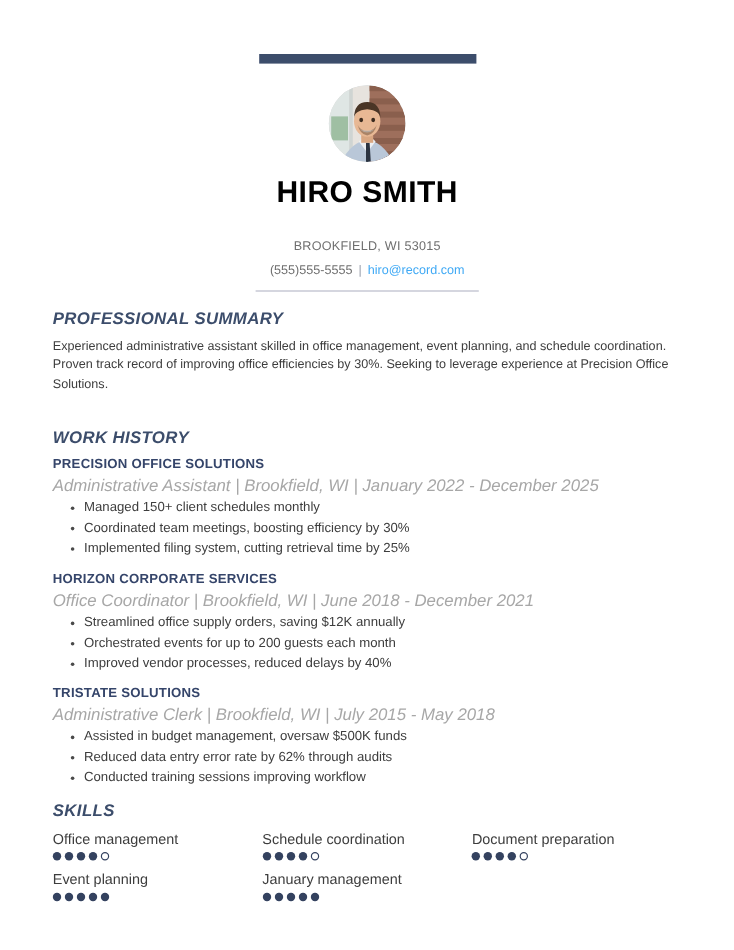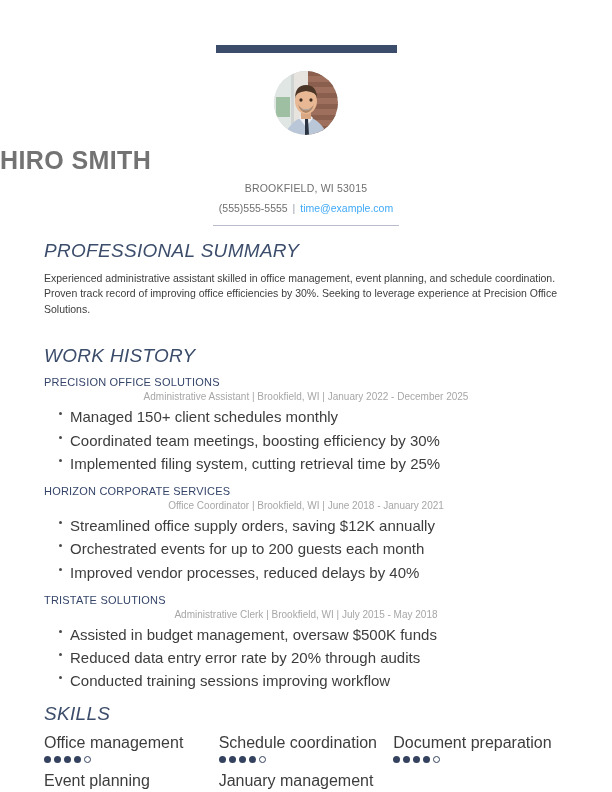--- a/index.html
+++ b/index.html
@@ -37,32 +37,33 @@
     width: 64px;
     height: 64px;
     border-radius: 50%;
     overflow: hidden;
     position: relative;
     background: #cfd6d8;
   }
   .photo svg { display: block; }
 
   .name {
+    text-align: center;
     font-size: 25px;
     font-weight: bold;
-    color: #737373;
+    color: #000000;
     letter-spacing: 0.4px;
     margin-top: 12px;
     line-height: 1.1;
   }
   .address {
     text-align: center;
     font-size: 10.5px;
     color: #6f6f6f;
-    margin-top: 7px;
+    margin-top: 24px;
     letter-spacing: 0.2px;
   }
   .contact-line {
     text-align: center;
     font-size: 10.5px;
     color: #6f6f6f;
     margin-top: 8px;
   }
   .contact-line .sep { color: #9aa0ad; padding: 0 2px; }
   .email {
@@ -75,56 +76,56 @@
     background: #b9bccb;
     margin: 11px auto 0 auto;
   }
 
   
   .content {
     padding: 0 44px 0 44px;
     margin-top: 14px;
   }
   .section-title {
-    font-size: 19px;
-    font-weight: normal;
+    font-size: 14px;
+    font-weight: bold;
     font-style: italic;
     color: #3c4d6b;
     letter-spacing: 0.3px;
     margin: 0 0 9px 0;
   }
   .summary-text {
     font-size: 10.5px;
     line-height: 1.52;
     color: #3d3d3d;
     margin: 0;
   }
   .sec-gap { margin-top: 27px; }
 
   .job { margin-bottom: 10px; }
   .job-company {
     font-size: 11px;
-    font-weight: normal;
+    font-weight: bold;
     color: #35456a;
     letter-spacing: 0.2px;
     margin-bottom: 3px;
   }
   .job-meta {
-    font-size: 10px;
+    font-size: 14px;
+    font-style: italic;
     color: #a7a7a7;
     margin-bottom: 3px;
-    text-align: center;
   }
   ul.bullets {
     margin: 0;
     padding: 0 0 0 26px;
     list-style: none;
   }
   ul.bullets li {
-    font-size: 15px;
+    font-size: 11px;
     line-height: 1.55;
     color: #3d3d3d;
     position: relative;
   }
   ul.bullets li::before {
     content: "";
     position: absolute;
     left: -11px;
     top: 7px;
     width: 3px;
@@ -138,21 +139,21 @@
     display: flex;
     flex-wrap: wrap;
     margin-top: 2px;
   }
   .skill {
     width: 33.33%;
     box-sizing: border-box;
     margin-bottom: 9px;
   }
   .skill-name {
-    font-size: 16px;
+    font-size: 12px;
     color: #3d3d3d;
     margin-bottom: 4px;
   }
   .dots { display: flex; gap: 3px; align-items: center; }
   .dot {
     width: 7px;
     height: 7px;
     border-radius: 50%;
     box-sizing: border-box;
   }
@@ -199,21 +200,21 @@
         </g>
       </svg>
     </div>
   </div>
 
   <div class="name">HIRO SMITH</div>
   <div class="address">BROOKFIELD, WI 53015</div>
   <div class="contact-line">
     <span>(555)555-5555</span>
     <span class="sep">|</span>
-    <a class="email" href="#">time@example.com</a>
+    <a class="email" href="#">hiro@record.com</a>
   </div>
   <div class="divider"></div>
 
   <div class="content">
 
     <div>
       <div class="section-title">PROFESSIONAL SUMMARY</div>
       <p class="summary-text">Experienced administrative assistant skilled in office management, event planning, and schedule coordination. Proven track record of improving office efficiencies by 30%. Seeking to leverage experience at Precision Office Solutions.</p>
     </div>
 
@@ -225,34 +226,34 @@
         <div class="job-meta">Administrative Assistant | Brookfield, WI | January 2022 - December 2025</div>
         <ul class="bullets">
           <li>Managed 150+ client schedules monthly</li>
           <li>Coordinated team meetings, boosting efficiency by 30%</li>
           <li>Implemented filing system, cutting retrieval time by 25%</li>
         </ul>
       </div>
 
       <div class="job">
         <div class="job-company">HORIZON CORPORATE SERVICES</div>
-        <div class="job-meta">Office Coordinator | Brookfield, WI | June 2018 - January 2021</div>
+        <div class="job-meta">Office Coordinator | Brookfield, WI | June 2018 - December 2021</div>
         <ul class="bullets">
           <li>Streamlined office supply orders, saving $12K annually</li>
           <li>Orchestrated events for up to 200 guests each month</li>
           <li>Improved vendor processes, reduced delays by 40%</li>
         </ul>
       </div>
 
       <div class="job">
         <div class="job-company">TRISTATE SOLUTIONS</div>
         <div class="job-meta">Administrative Clerk | Brookfield, WI | July 2015 - May 2018</div>
         <ul class="bullets">
           <li>Assisted in budget management, oversaw $500K funds</li>
-          <li>Reduced data entry error rate by 20% through audits</li>
+          <li>Reduced data entry error rate by 62% through audits</li>
           <li>Conducted training sessions improving workflow</li>
         </ul>
       </div>
     </div>
 
     <div>
       <div class="section-title">SKILLS</div>
       <div class="skills-grid">
         <div class="skill">
           <div class="skill-name">Office management</div>

